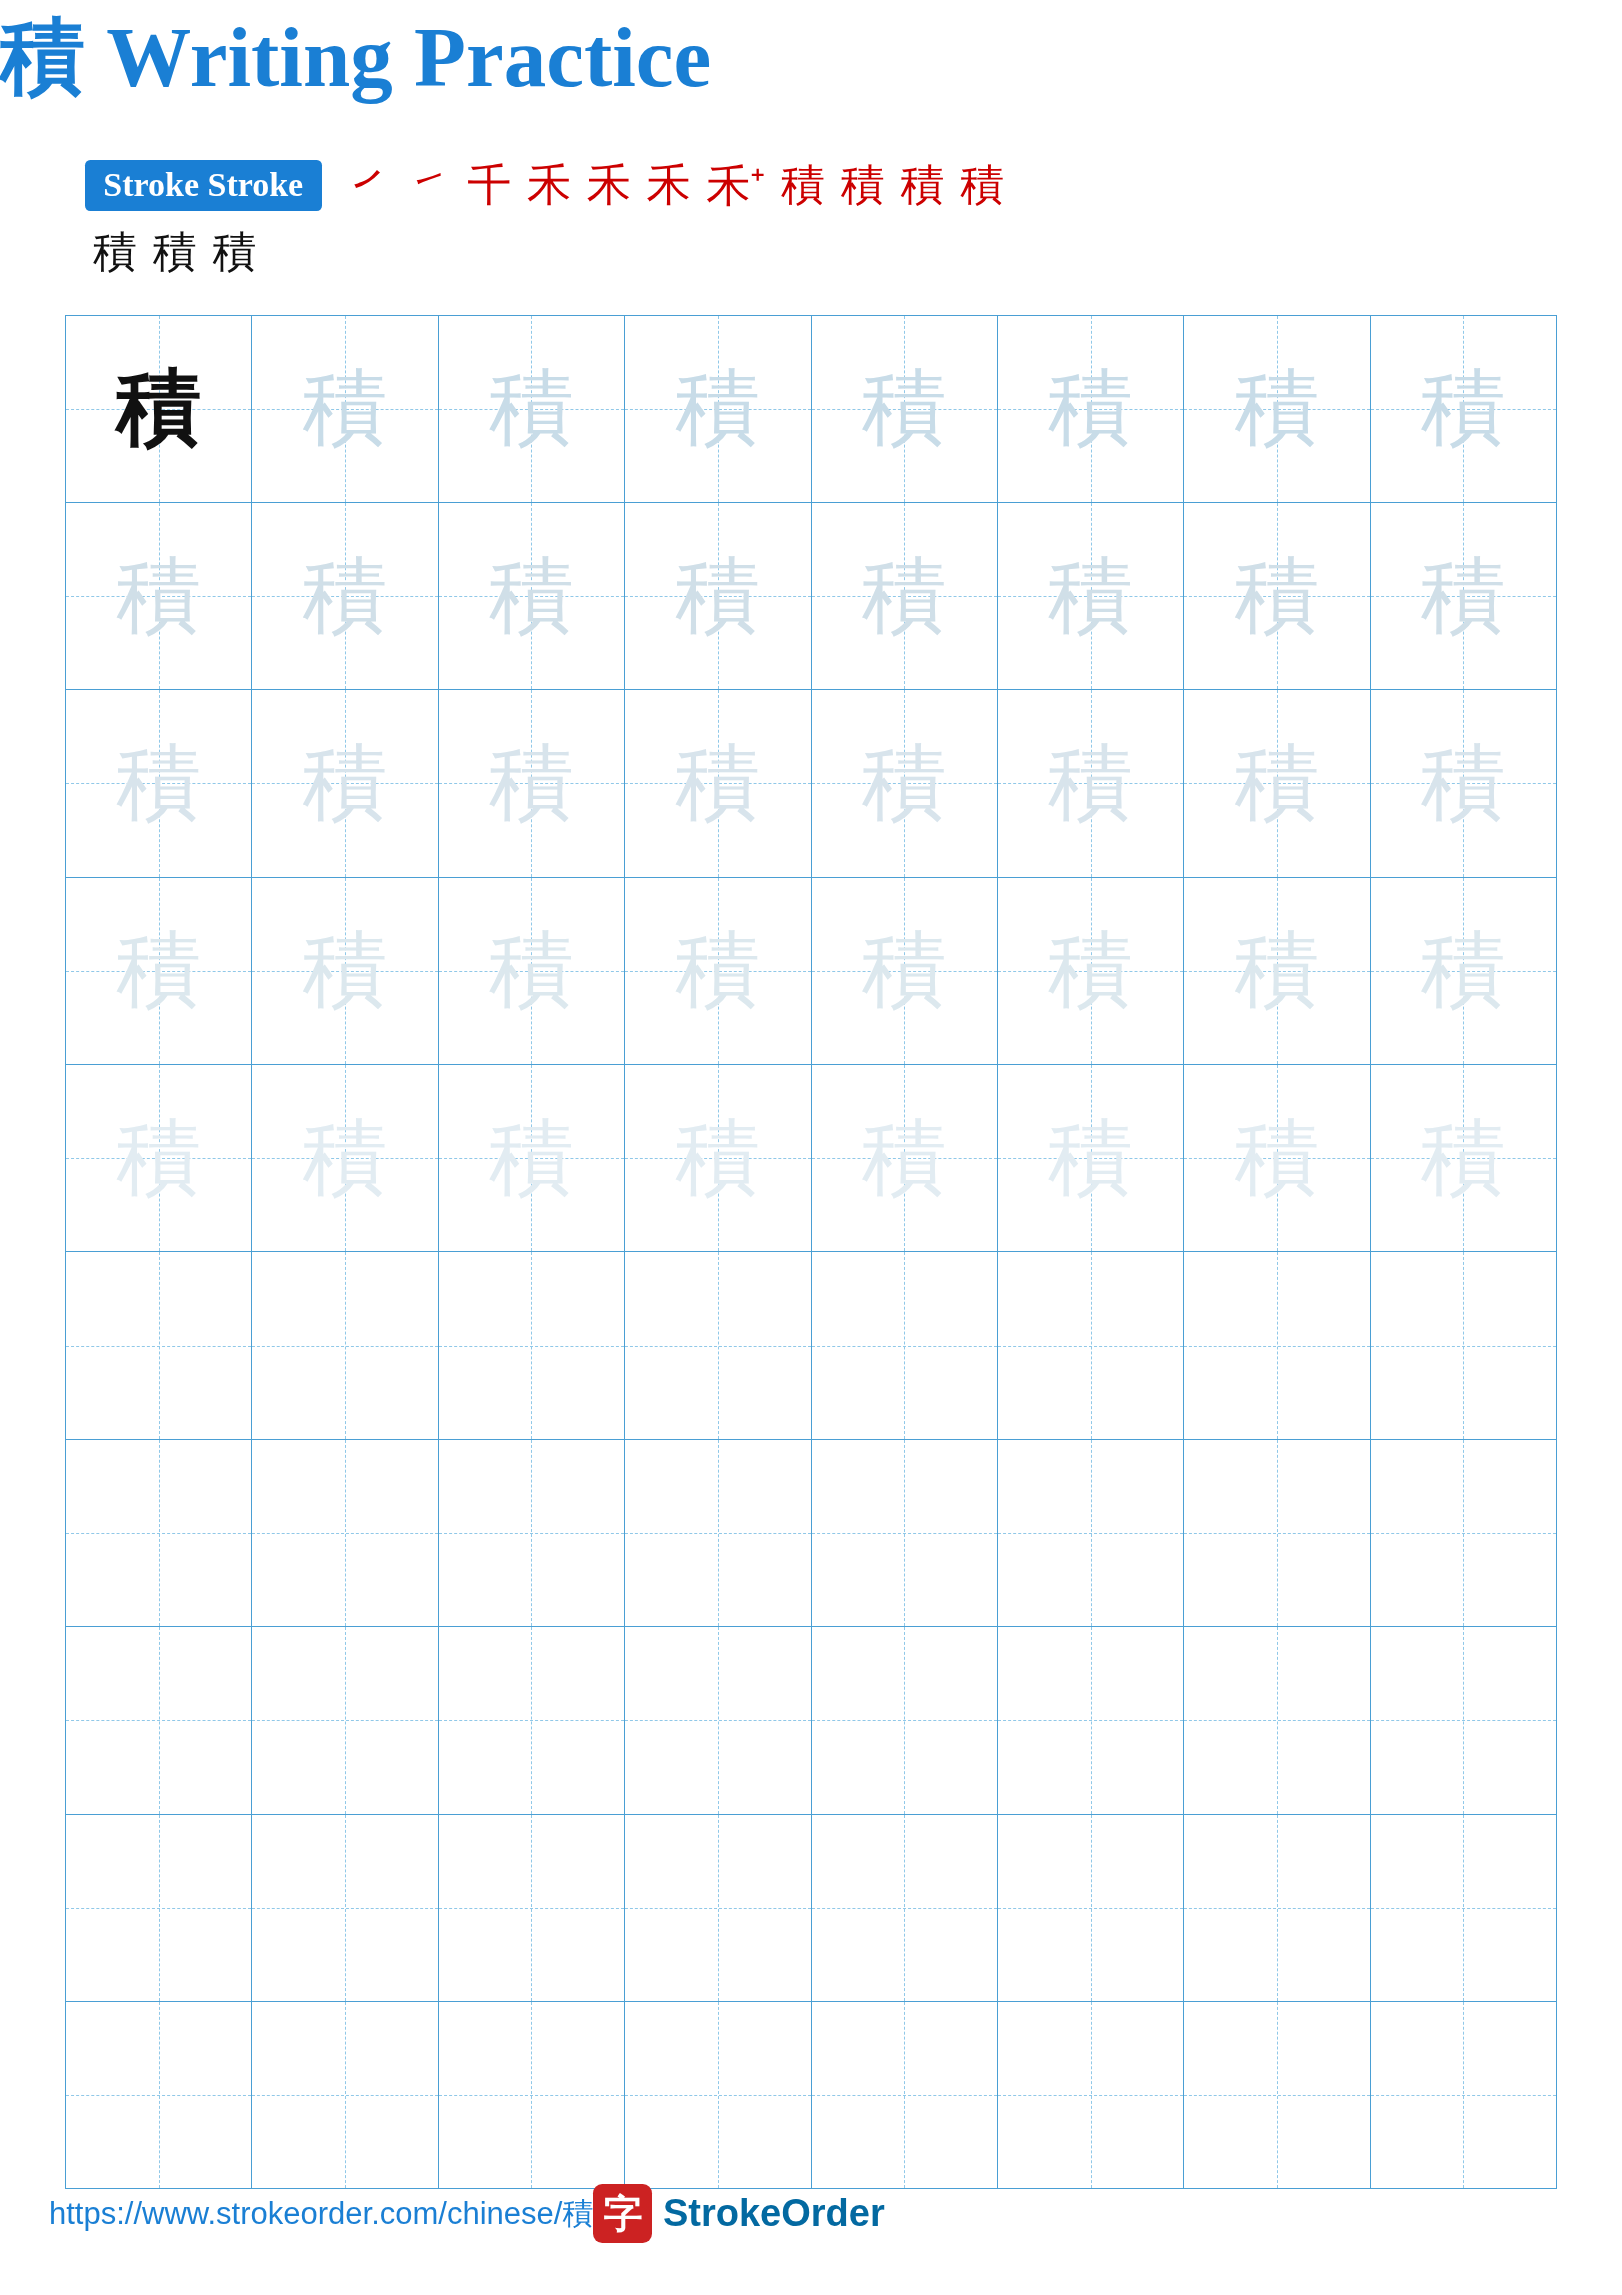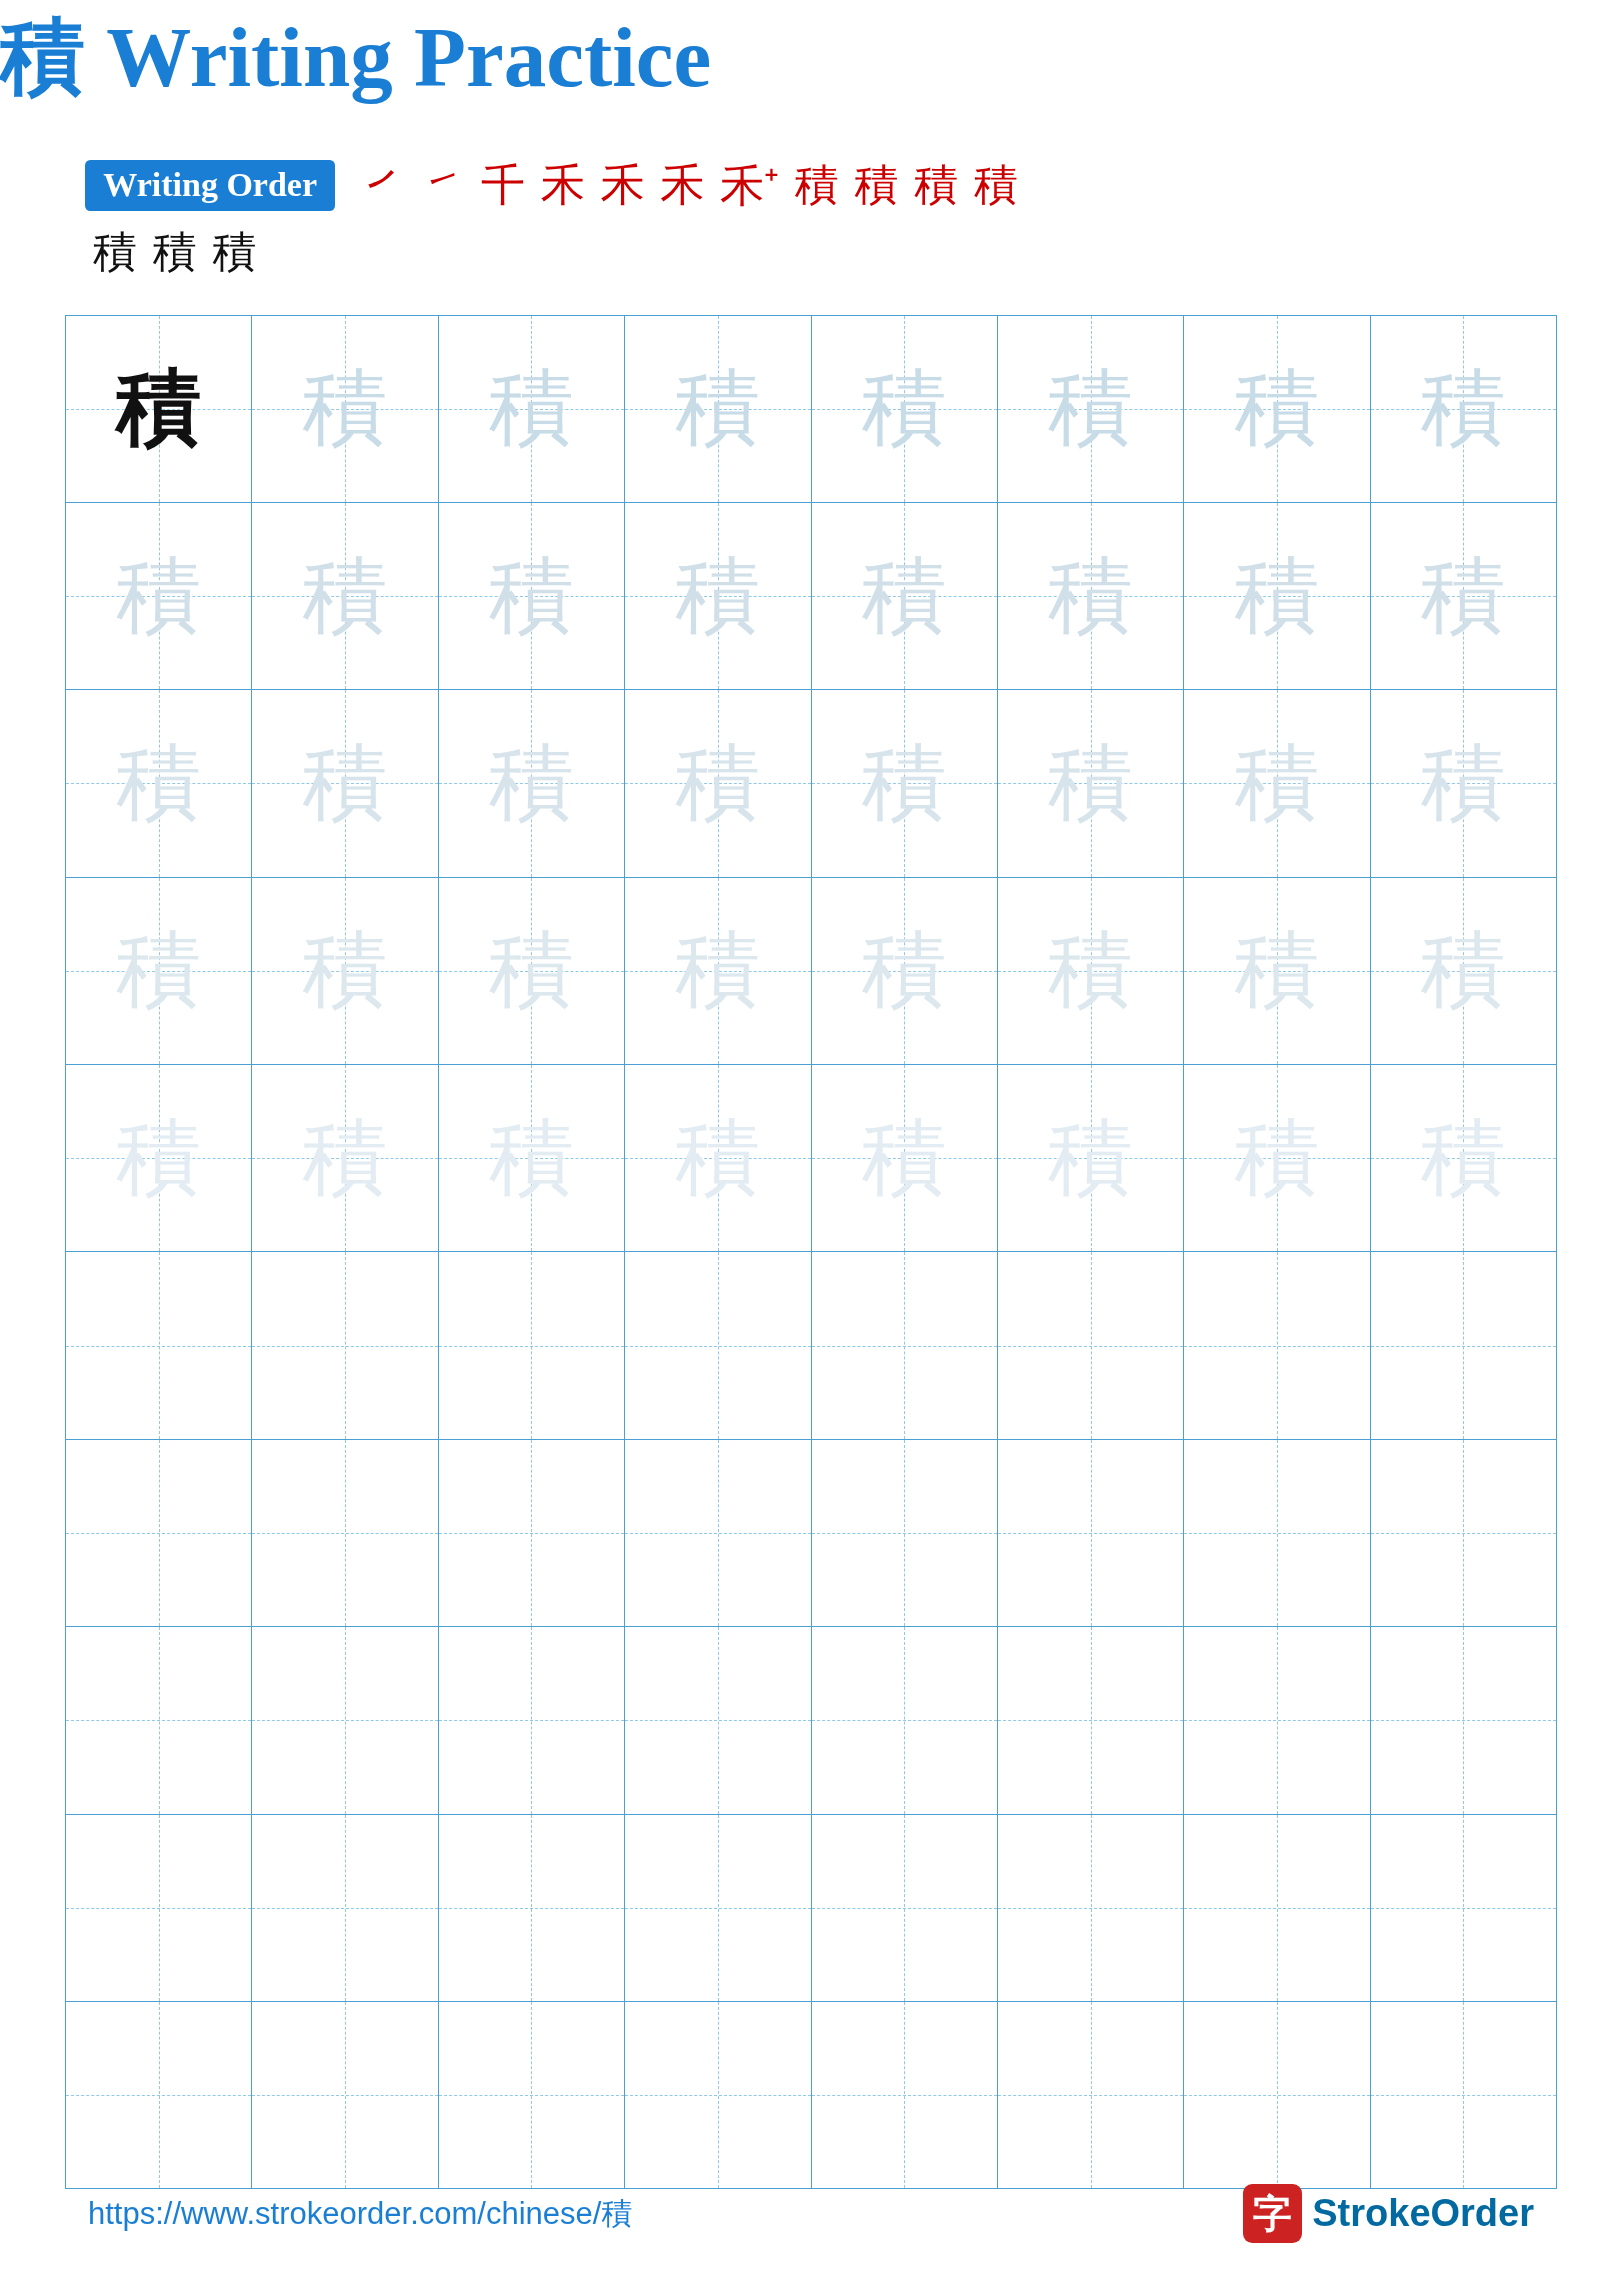--- a/index.html
+++ b/index.html
@@ -169,22 +169,22 @@
     }
 
     
     .footer {
       position: absolute;
       bottom: 52px;
       left: 0;
       right: 0;
       display: flex;
       align-items: center;
-      justify-content: space-between;
-      padding: 0 88px;
+      justify-content: flex-start;
+      padding: 0 49px;
     }
 
     .footer-url {
       color: #1a7fd4;
       font-size: 31px;
       text-decoration: none;
       font-family: sans-serif;
     }
 
     .footer-logo {
@@ -215,21 +215,21 @@
   </style>
 </head>
 <body>
 
 <div class="page-title">
   <span class="char">積</span><span class="text"> Writing Practice</span>
 </div>
 
 <div class="stroke-order-section">
   <div class="stroke-order-row">
-    <div class="stroke-order-badge">Writing Order</div>
+    <div class="stroke-order-badge">Stroke Stroke</div>
     <div class="stroke-chars">
       <span class="stroke-char">㇒</span>
       <span class="stroke-char">㇀</span>
       <span class="stroke-char">千</span>
       <span class="stroke-char">禾</span>
       <span class="stroke-char">禾</span>
       <span class="stroke-char">禾</span>
       <span class="stroke-char">禾⁺</span>
       <span class="stroke-char">積</span>
       <span class="stroke-char">積</span>

